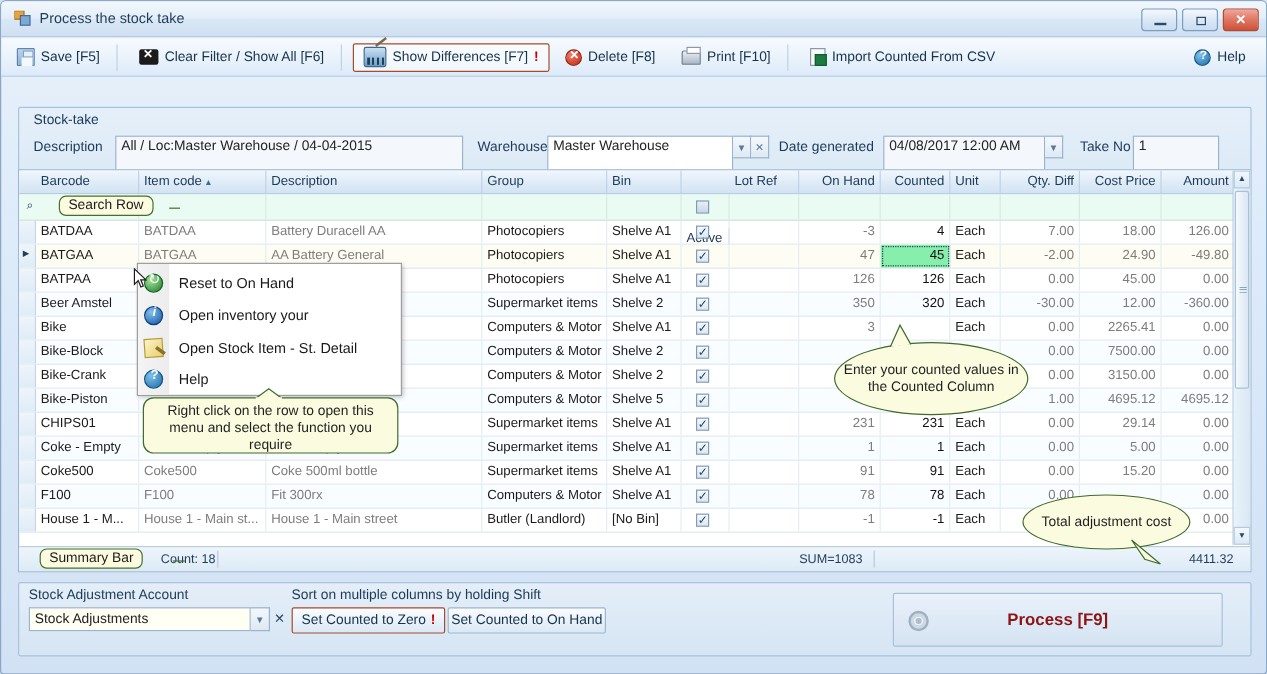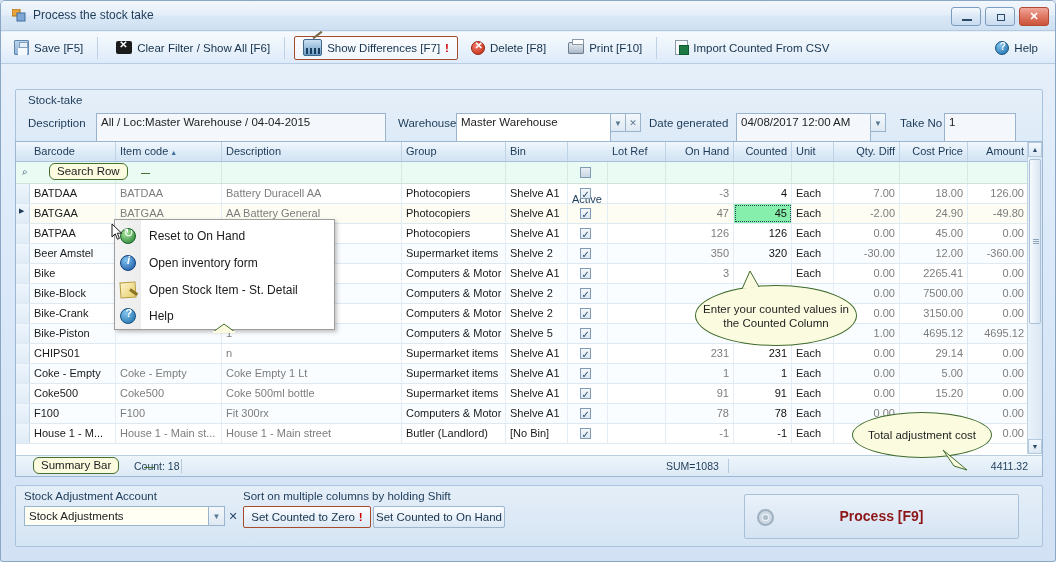--- a/index.html
+++ b/index.html
@@ -694,35 +694,36 @@
   <div class="tag" style="left:32px; top:456px;">Summary Bar</div>
 
   <div id="ctxmenu">
     <div class="strip"></div>
     <div class="mi" style="top:3px;">
       <span class="miicon mic-reset"></span>
       <span class="milabel">Reset to On Hand</span>
     </div>
     <div class="mi" style="top:30px;">
       <span class="miicon mic-info"></span>
-      <span class="milabel">Open inventory form</span>
+      <span class="milabel">Open inventory your</span>
     </div>
     <div class="mi" style="top:57px;">
       <span class="miicon mic-detail"></span>
       <span class="milabel">Open Stock Item - St. Detail</span>
     </div>
     <div class="mi" style="top:83px;">
       <span class="miicon mic-help"></span>
       <span class="milabel">Help</span>
     </div>
   </div>
   <svg id="cursor-arrow" viewBox="0 0 12 18">
     <path d="M1 1 L1 14 L4.2 10.8 L6.4 16.2 L8.4 15.3 L6.3 10.2 L10.6 10.2 Z" fill="#ffffff" stroke="#1a1a1a" stroke-width="1"></path>
   </svg>
 
+  <div class="callout-rect" style="left:118px; top:330px; width:213px; height:47px;">Right click on the row to open this menu and select the function you require</div>
   <svg class="tail" style="left:210px; top:322px;" width="26" height="10" viewBox="0 0 26 10">
     <path d="M2 9 L13 1 L24 9" fill="#fbfbe0" stroke="#3f6b2c" stroke-width="1"></path>
     <path d="M2 9 L24 9" stroke="#fbfbe0" stroke-width="2"></path>
   </svg>
 
   <div class="callout-ell" style="left:694px; top:284px; width:162px; height:61px;">
     <span>Enter your counted values in the Counted Column</span>
   </div>
   <svg class="tail" style="left:738px; top:268px;" width="24" height="22" viewBox="0 0 24 22">
     <path d="M3 20 L11 2 L20 18" fill="#fbfbe0" stroke="#3f6b2c" stroke-width="1"></path>

